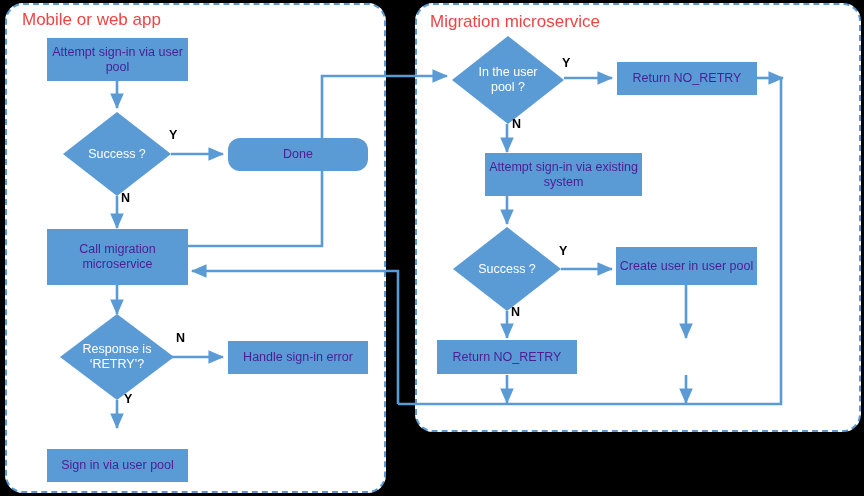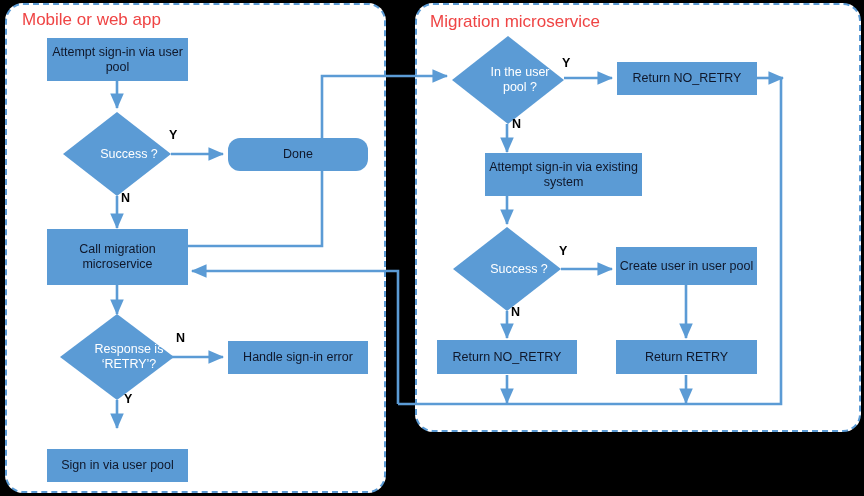--- a/index.html
+++ b/index.html
@@ -25,21 +25,21 @@
   .panel-title {
     position: absolute;
     color: #ef4444;
     font-size: 17px;
     font-family: "Liberation Sans", sans-serif;
     white-space: nowrap;
   }
   .node {
     position: absolute;
     background: #5B9BD5;
-    color: #0f172a;
+    color: #4c1d95;
     font-size: 12.5px;
     line-height: 1.18;
     display: flex;
     align-items: center;
     justify-content: center;
     text-align: center;
     box-sizing: border-box;
     padding: 2px 3px;
   }
   .diamond-wrap {
@@ -47,21 +47,21 @@
   }
   .diamond-shape {
     position: absolute;
     left: 0; top: 0;
     width: 100%; height: 100%;
     background: #5B9BD5;
     clip-path: polygon(50% 0%, 100% 50%, 50% 100%, 0% 50%);
   }
   .diamond-label {
     position: absolute;
-    left: 12px; top: 0;
+    left: 0; top: 0;
     width: 100%; height: 100%;
     display: flex;
     align-items: center;
     justify-content: center;
     text-align: center;
     color: #ffffff;
     font-size: 12.5px;
     line-height: 1.2;
     box-sizing: border-box;
   }
@@ -171,21 +171,20 @@
 
   <div class="diamond-wrap" style="left:453px; top:227px; width:108px; height:84px;">
     <div class="diamond-shape"></div>
     <div class="diamond-label">Success ?</div>
   </div>
 
   <div class="node" style="left:616px; top:247px; width:141px; height:38px;">Create user in user pool</div>
 
   <div class="node" style="left:437px; top:340px; width:140px; height:34px;">Return NO_RETRY</div>
 
-  <div class="node" style="left:616px; top:340px; width:141px; height:34px;">Return RETRY</div>
 
   <div class="edge-label" style="left:169px; top:128px;">Y</div>
   <div class="edge-label" style="left:121px; top:191px;">N</div>
   <div class="edge-label" style="left:176px; top:331px;">N</div>
   <div class="edge-label" style="left:124px; top:392px;">Y</div>
   <div class="edge-label" style="left:562px; top:56px;">Y</div>
   <div class="edge-label" style="left:512px; top:117px;">N</div>
   <div class="edge-label" style="left:559px; top:244px;">Y</div>
   <div class="edge-label" style="left:511px; top:305px;">N</div>
 

